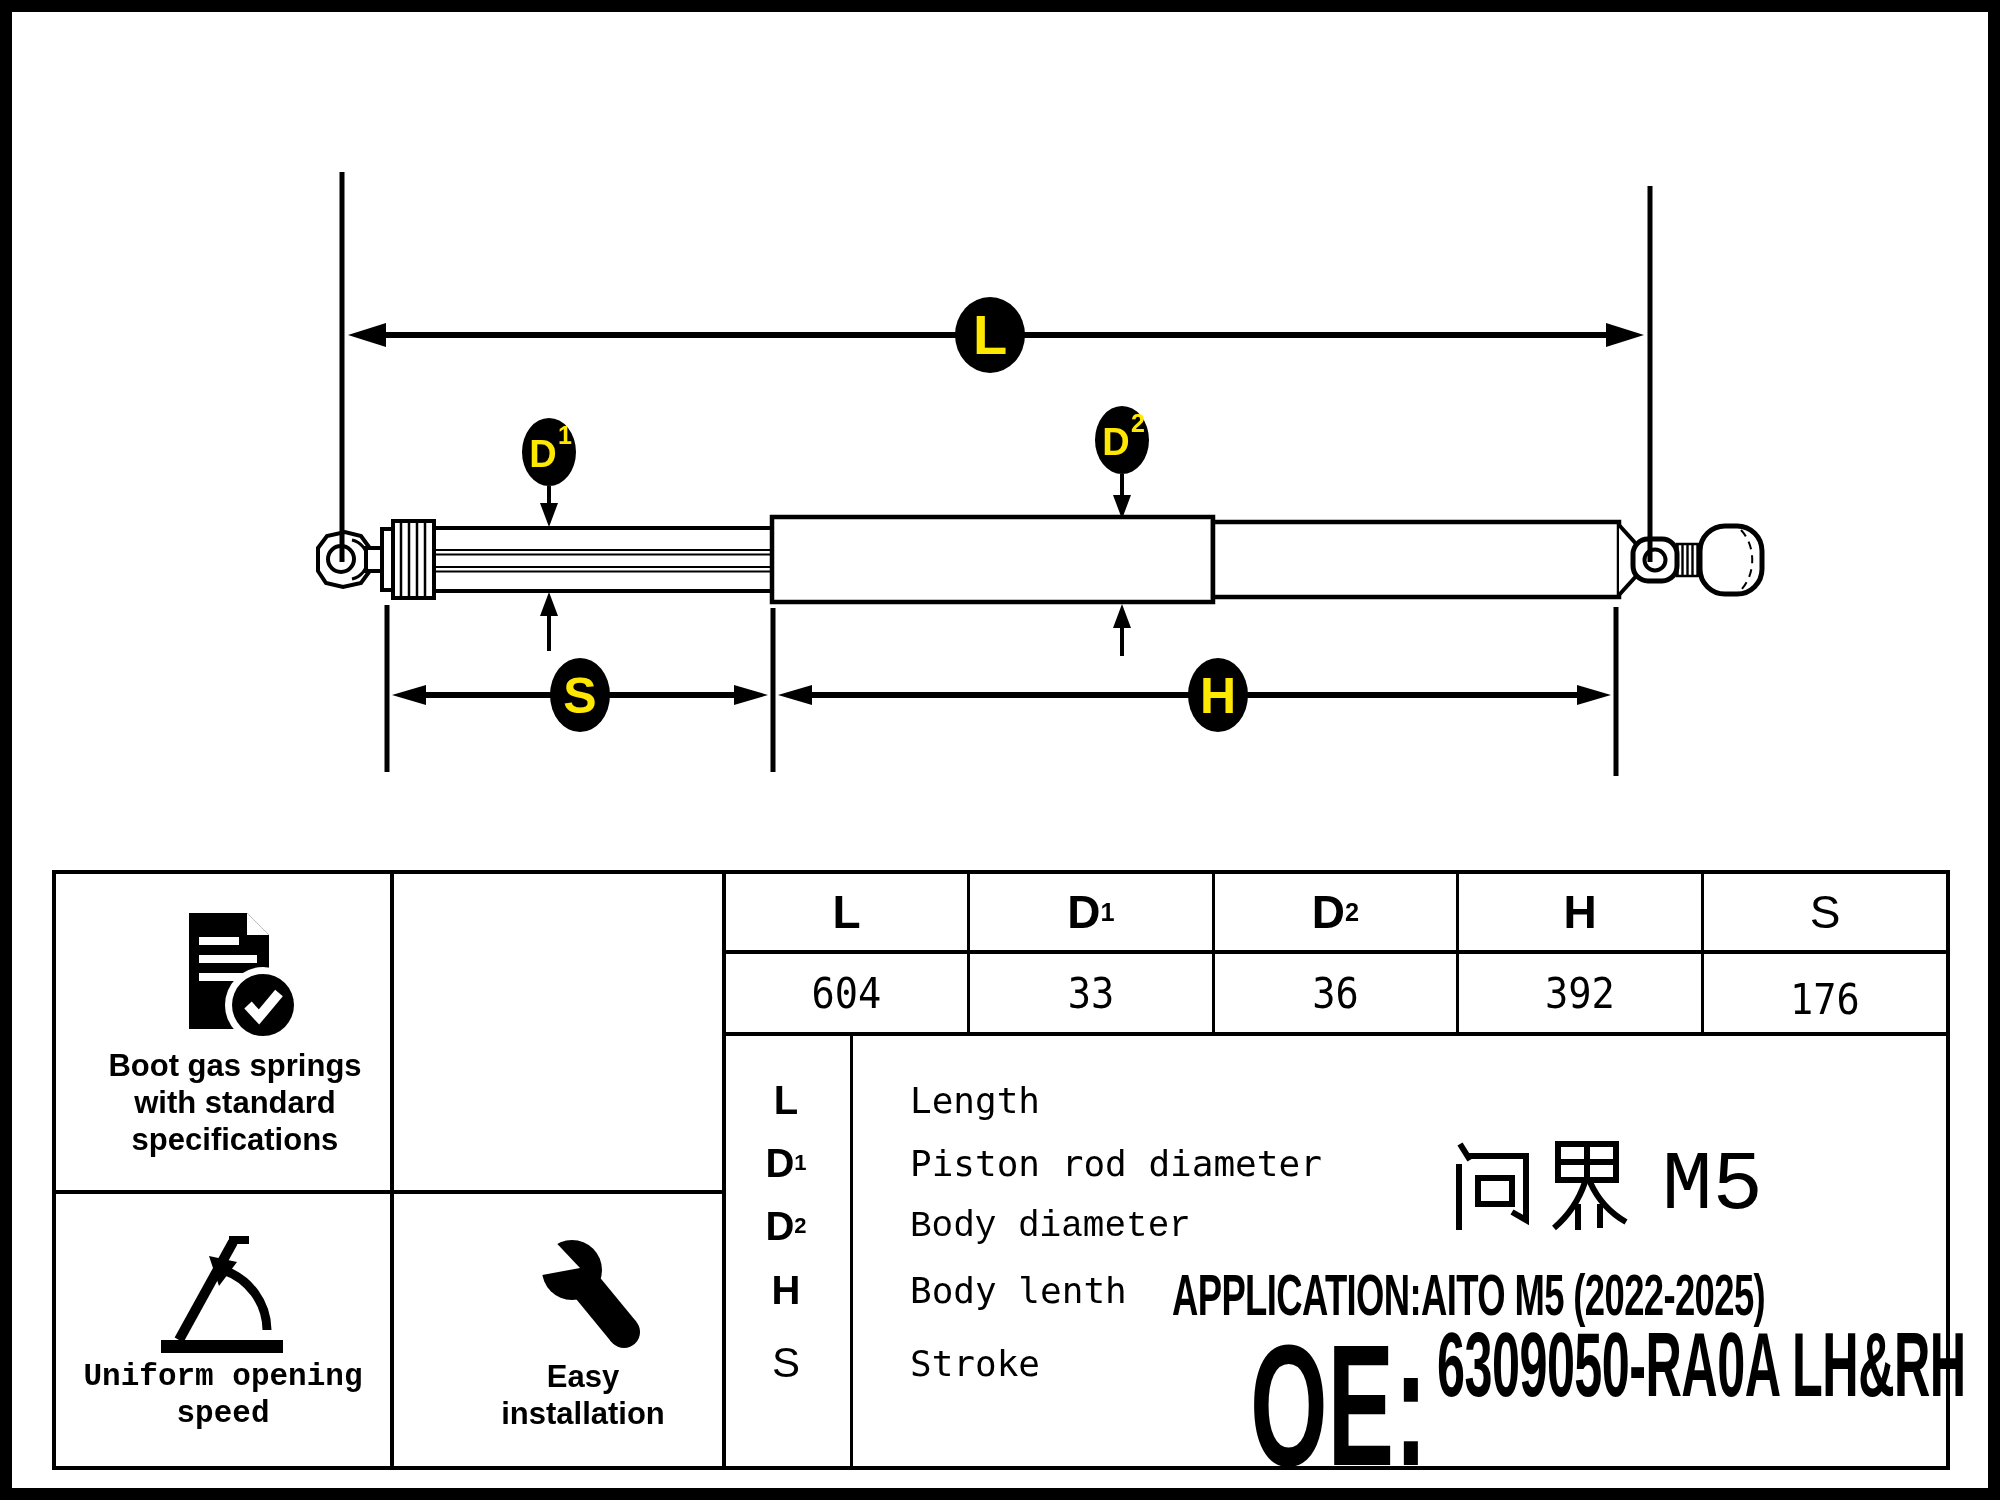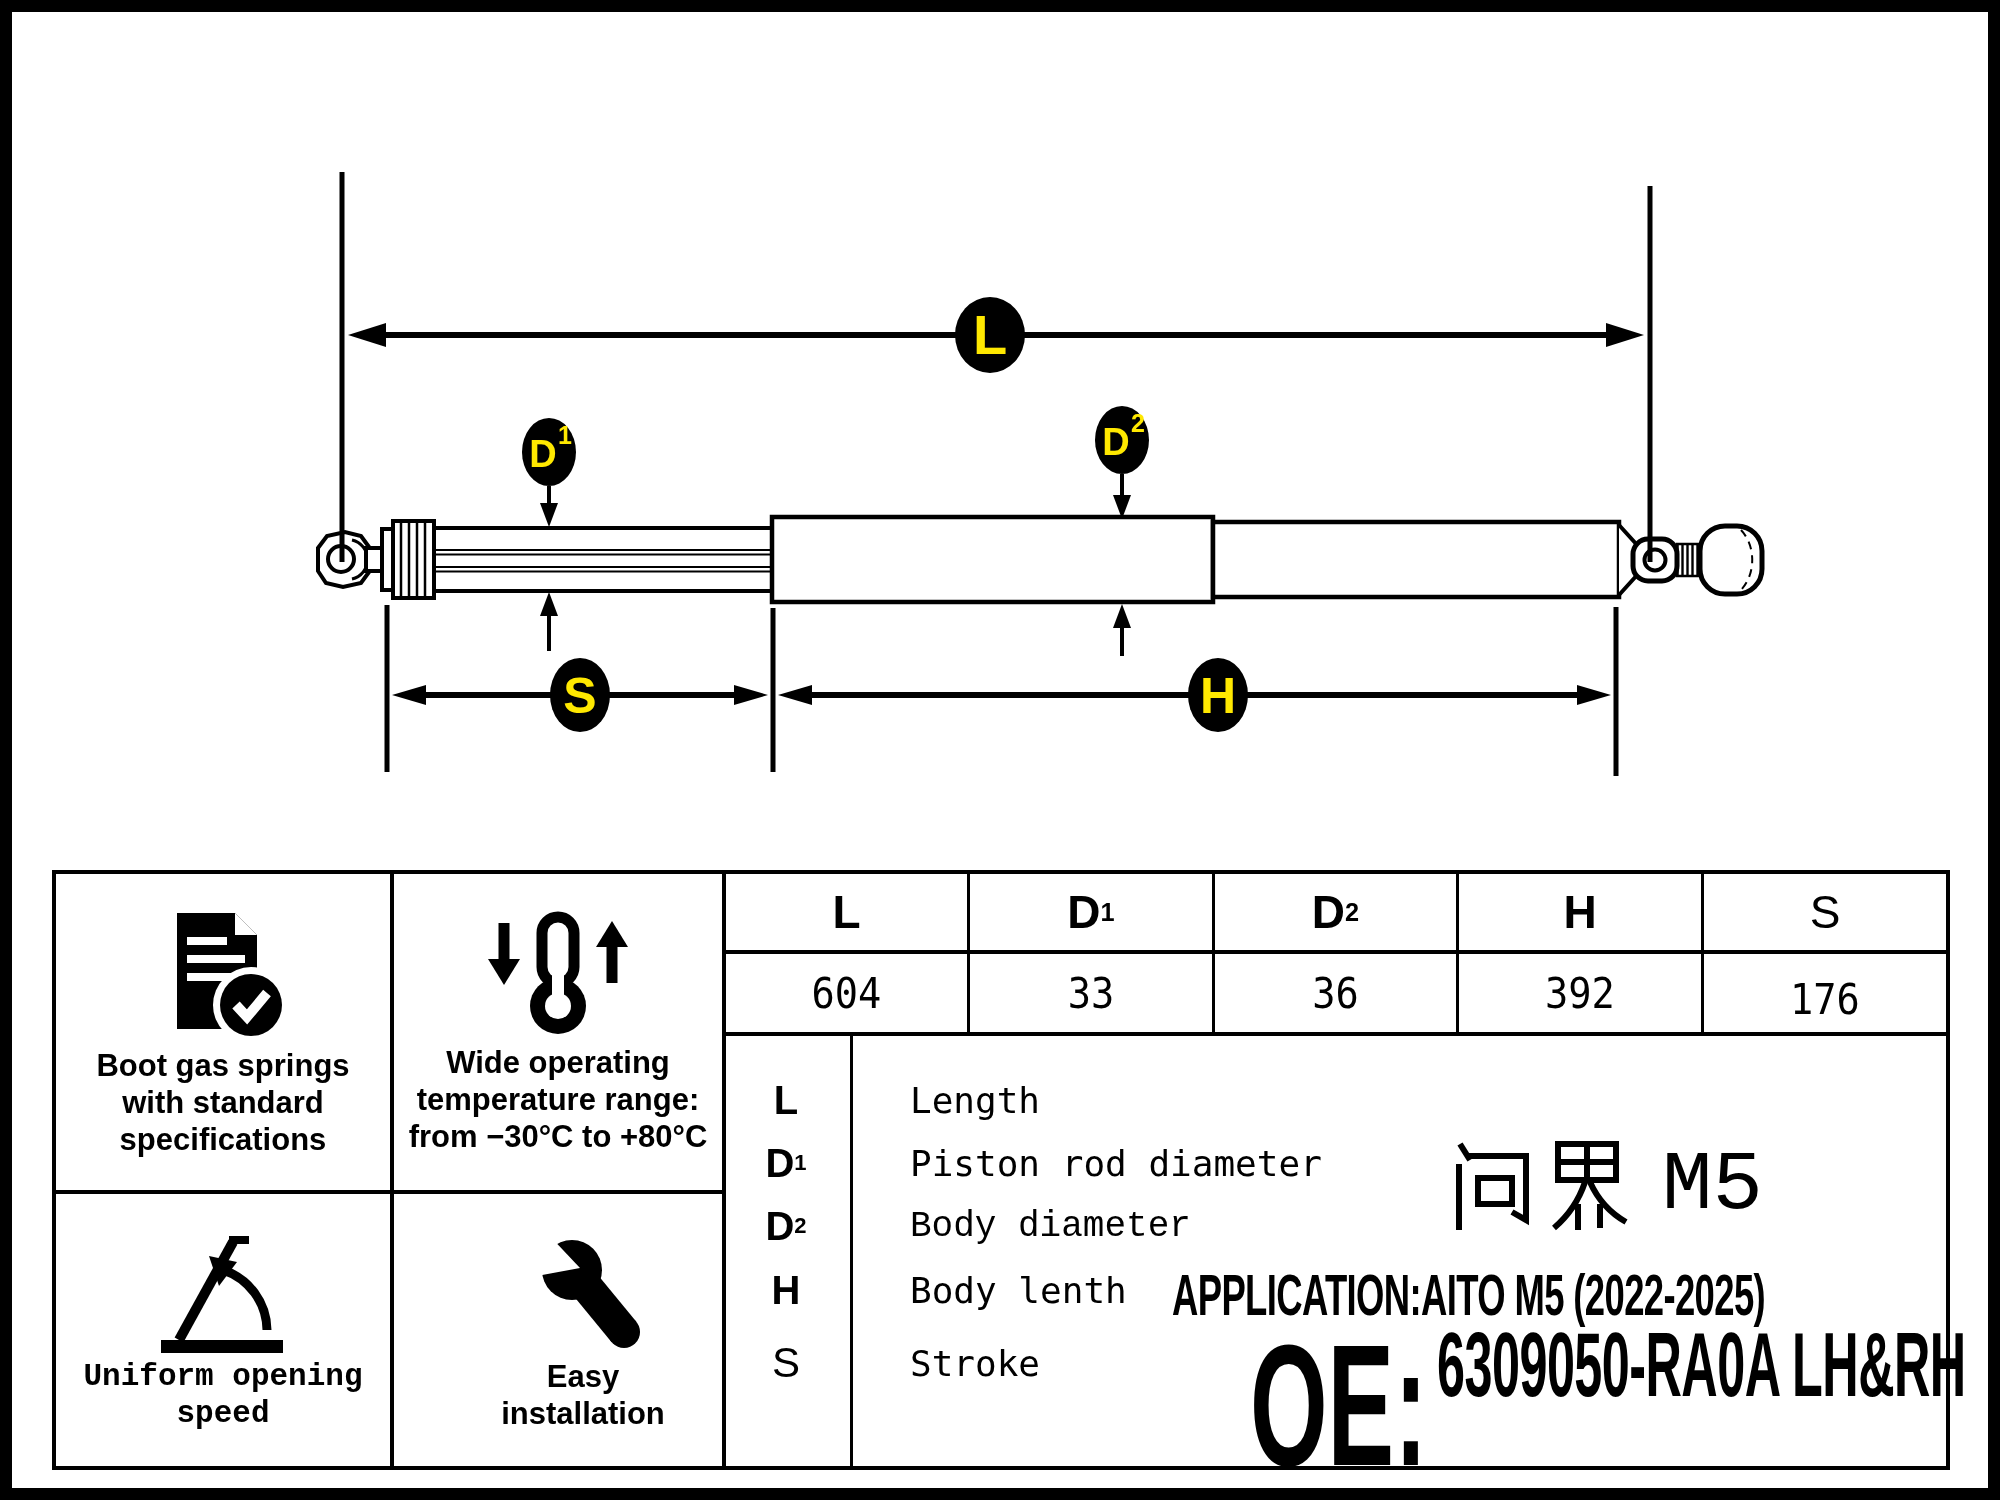--- a/index.html
+++ b/index.html
@@ -163,55 +163,38 @@
     <div class="ln" style="left:666px;top:0;width:4px;height:592px;"></div>
     <div class="ln" style="left:0;top:316px;width:670px;height:4px;"></div>
     <div class="ln" style="left:666px;top:76px;width:1224px;height:4px;"></div>
     <div class="ln" style="left:666px;top:158px;width:1224px;height:4px;"></div>
     <div class="ln" style="left:911px;top:0;width:3px;height:158px;"></div>
     <div class="ln" style="left:1156px;top:0;width:3px;height:158px;"></div>
     <div class="ln" style="left:1400px;top:0;width:3px;height:158px;"></div>
     <div class="ln" style="left:1645px;top:0;width:3px;height:158px;"></div>
     <div class="ln" style="left:794px;top:158px;width:3px;height:434px;"></div>
 
-    <div class="cell" style="left:0;top:0;width:334px;height:316px;">
+    <div class="cell" style="left:0;top:0;width:334px;height:316px;padding-left:12px;">
       <svg width="160" height="140" viewBox="0 0 160 140">
         <path d="M34,6 H92 L114,28 V122 H34 Z" fill="#000"></path>
         <polygon points="92,6 114,28 92,28" fill="#fff"></polygon>
         <rect x="44" y="30" width="40" height="8" fill="#fff"></rect>
         <rect x="44" y="48" width="58" height="8" fill="#fff"></rect>
         <rect x="44" y="66" width="58" height="8" fill="#fff"></rect>
         <circle cx="108" cy="98" r="38" fill="#fff"></circle>
         <circle cx="108" cy="98" r="31" fill="#000"></circle>
         <path d="M93,98 L104,110 L124,86" stroke="#fff" stroke-width="10" fill="none"></path>
       </svg>
       <div class="cap">
         <div>Boot gas springs</div>
         <div>with standard</div>
         <div>specifications</div>
       </div>
     </div>
 
-    <div class="cell" style="left:338px;top:0;width:328px;height:316px;">
-      <svg width="180" height="135" viewBox="0 0 180 135">
-        <circle cx="90" cy="97" r="28" fill="#000"></circle>
-        <rect x="74" y="8" width="32" height="66" rx="16" fill="#fff" stroke="#000" stroke-width="11"></rect>
-        <rect x="84" y="46" width="12" height="46" fill="#fff"></rect>
-        <circle cx="90" cy="97" r="13" fill="#fff"></circle>
-        <path d="M36,14 V54" stroke="#000" stroke-width="11"></path>
-        <polygon points="36,76 20,50 52,50" fill="#000"></polygon>
-        <path d="M144,74 V34" stroke="#000" stroke-width="11"></path>
-        <polygon points="144,12 128,38 160,38" fill="#000"></polygon>
-      </svg>
-      <div class="cap">
-        <div>Wide operating</div>
-        <div>temperature range:</div>
-        <div>from −30°C to +80°C</div>
-      </div>
-    </div>
 
     <div class="cell" style="left:0;top:320px;width:334px;height:272px;font-family:Liberation Mono, monospace;">
       <svg width="160" height="130" viewBox="0 0 160 130">
         <rect x="18" y="112" width="122" height="13" fill="#000"></rect>
         <path d="M36,112 L90,14" stroke="#000" stroke-width="10"></path>
         <path d="M86,12 H106" stroke="#000" stroke-width="8"></path>
         <path d="M124,102 A64,64 0 0 0 80,42" stroke="#000" stroke-width="9" fill="none"></path>
         <polygon points="66,28 94,34 76,58" fill="#000"></polygon>
       </svg>
       <div class="cap">

